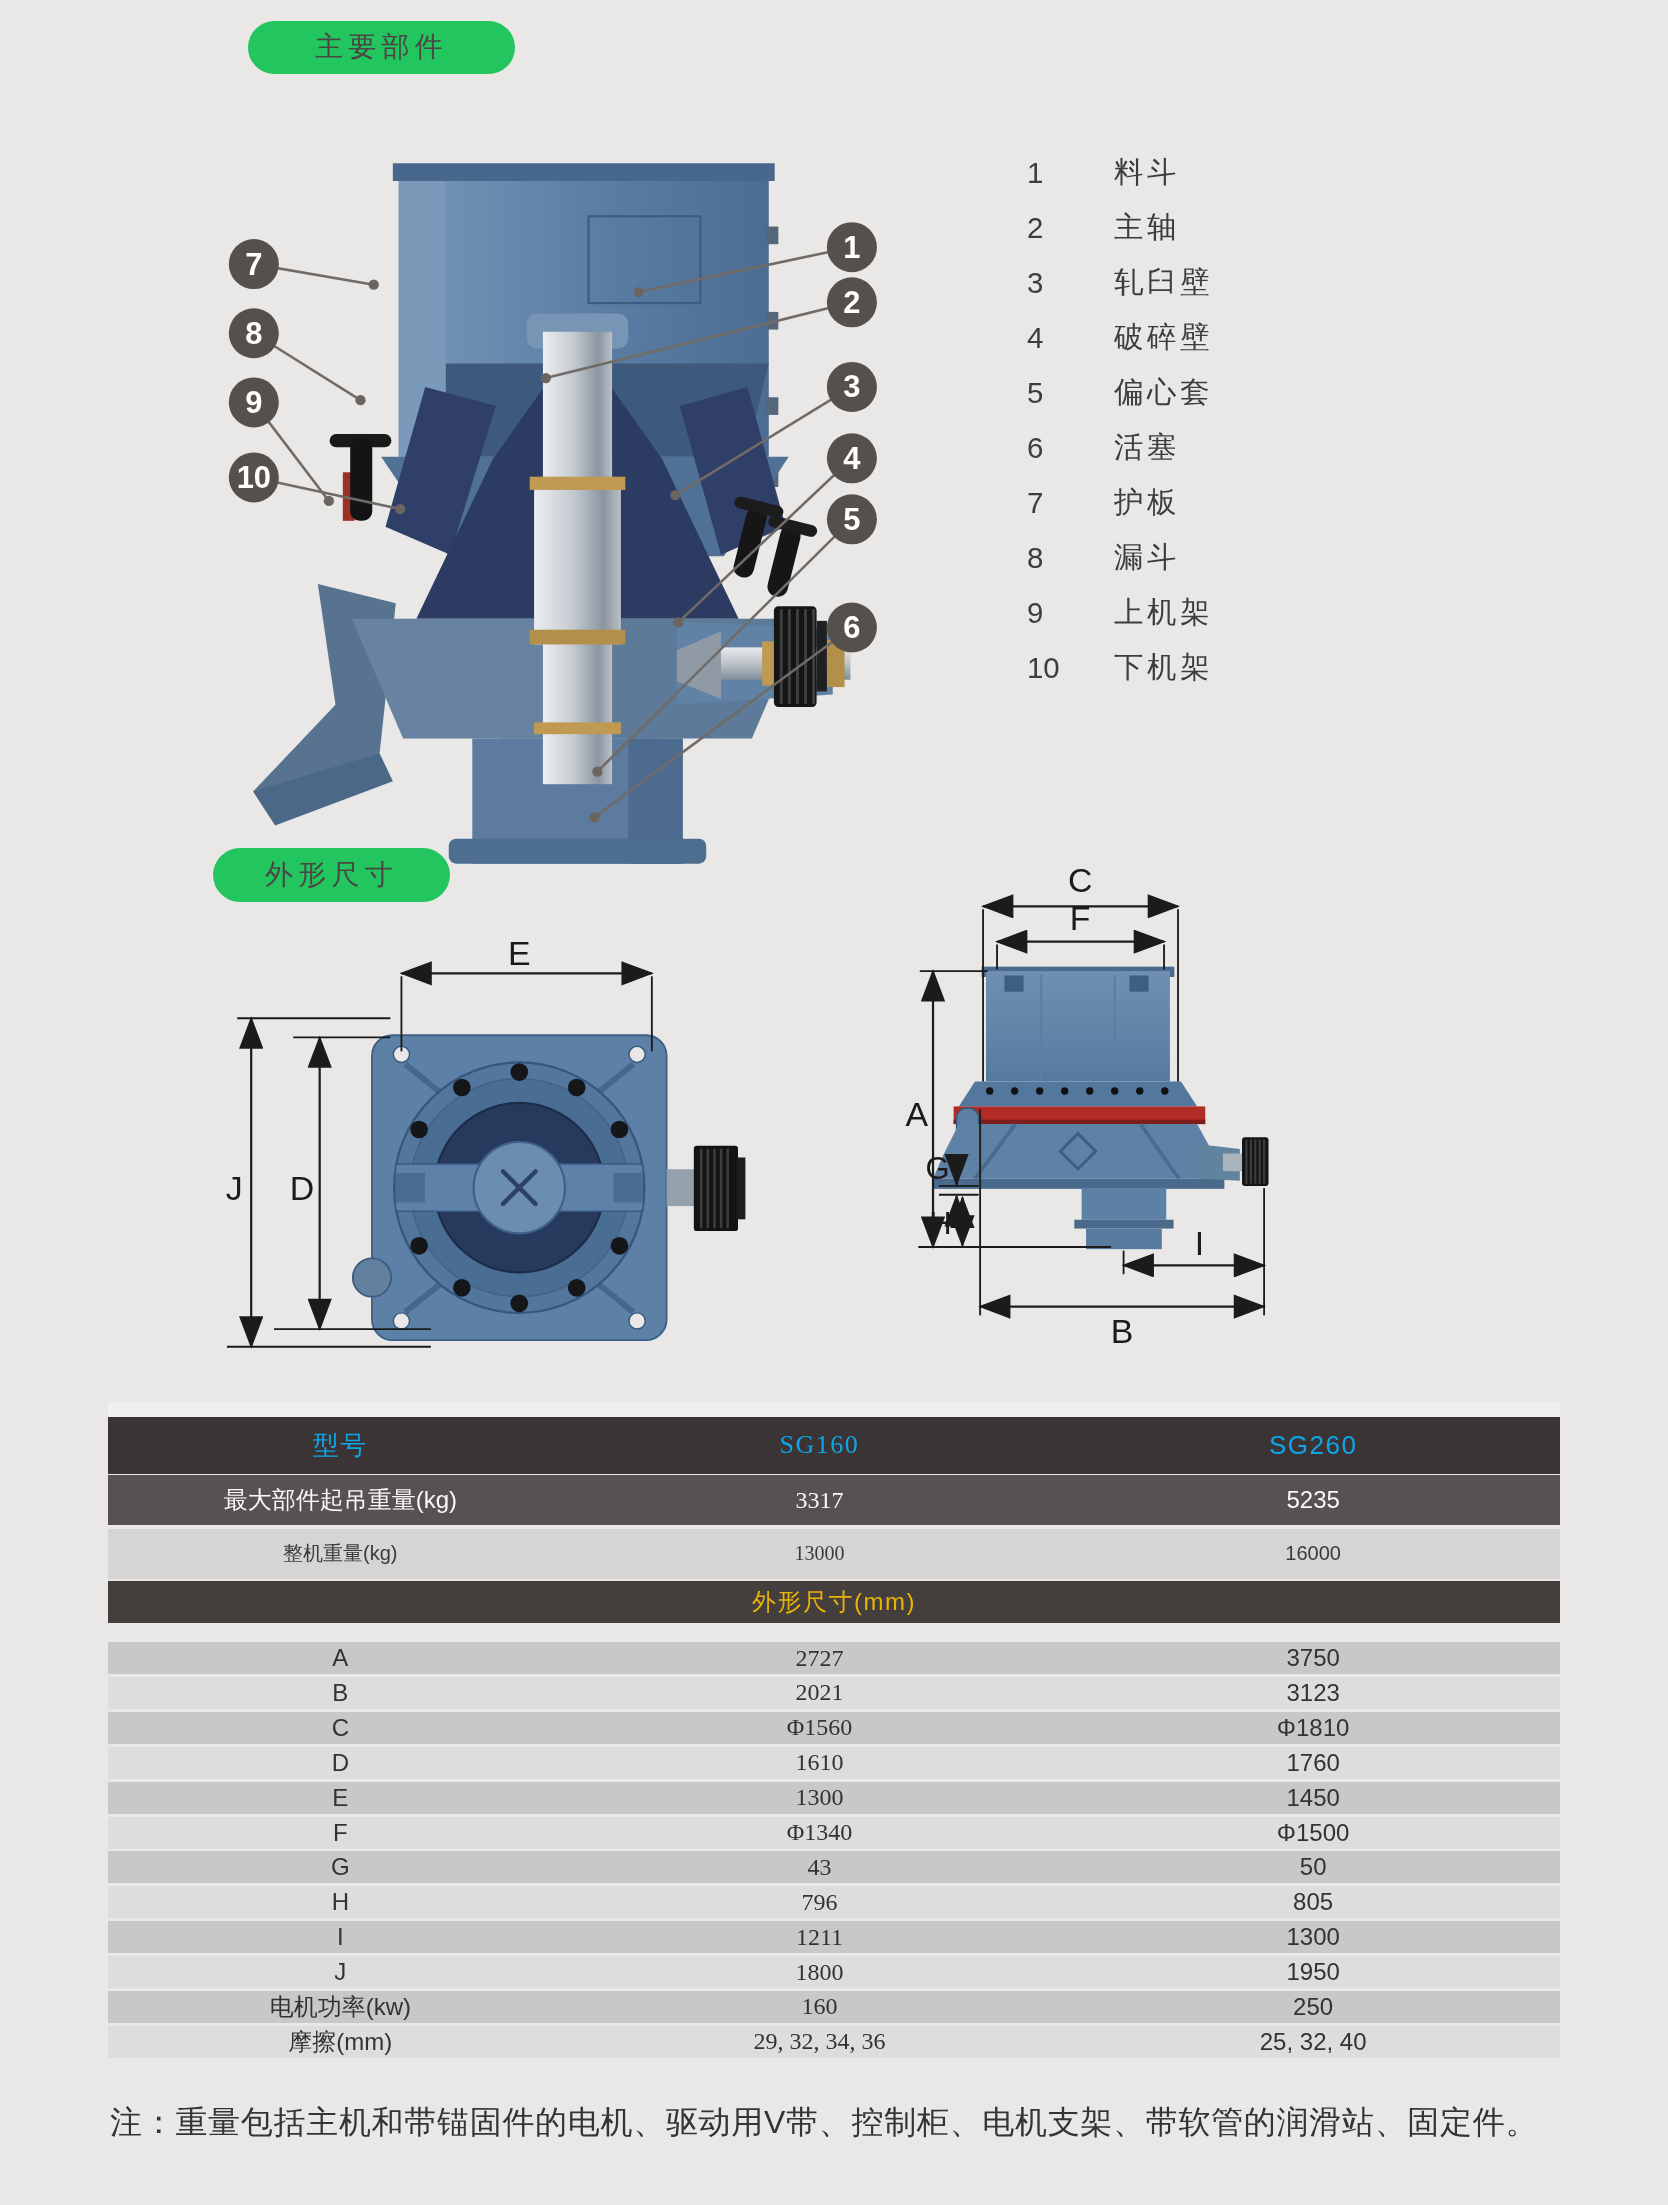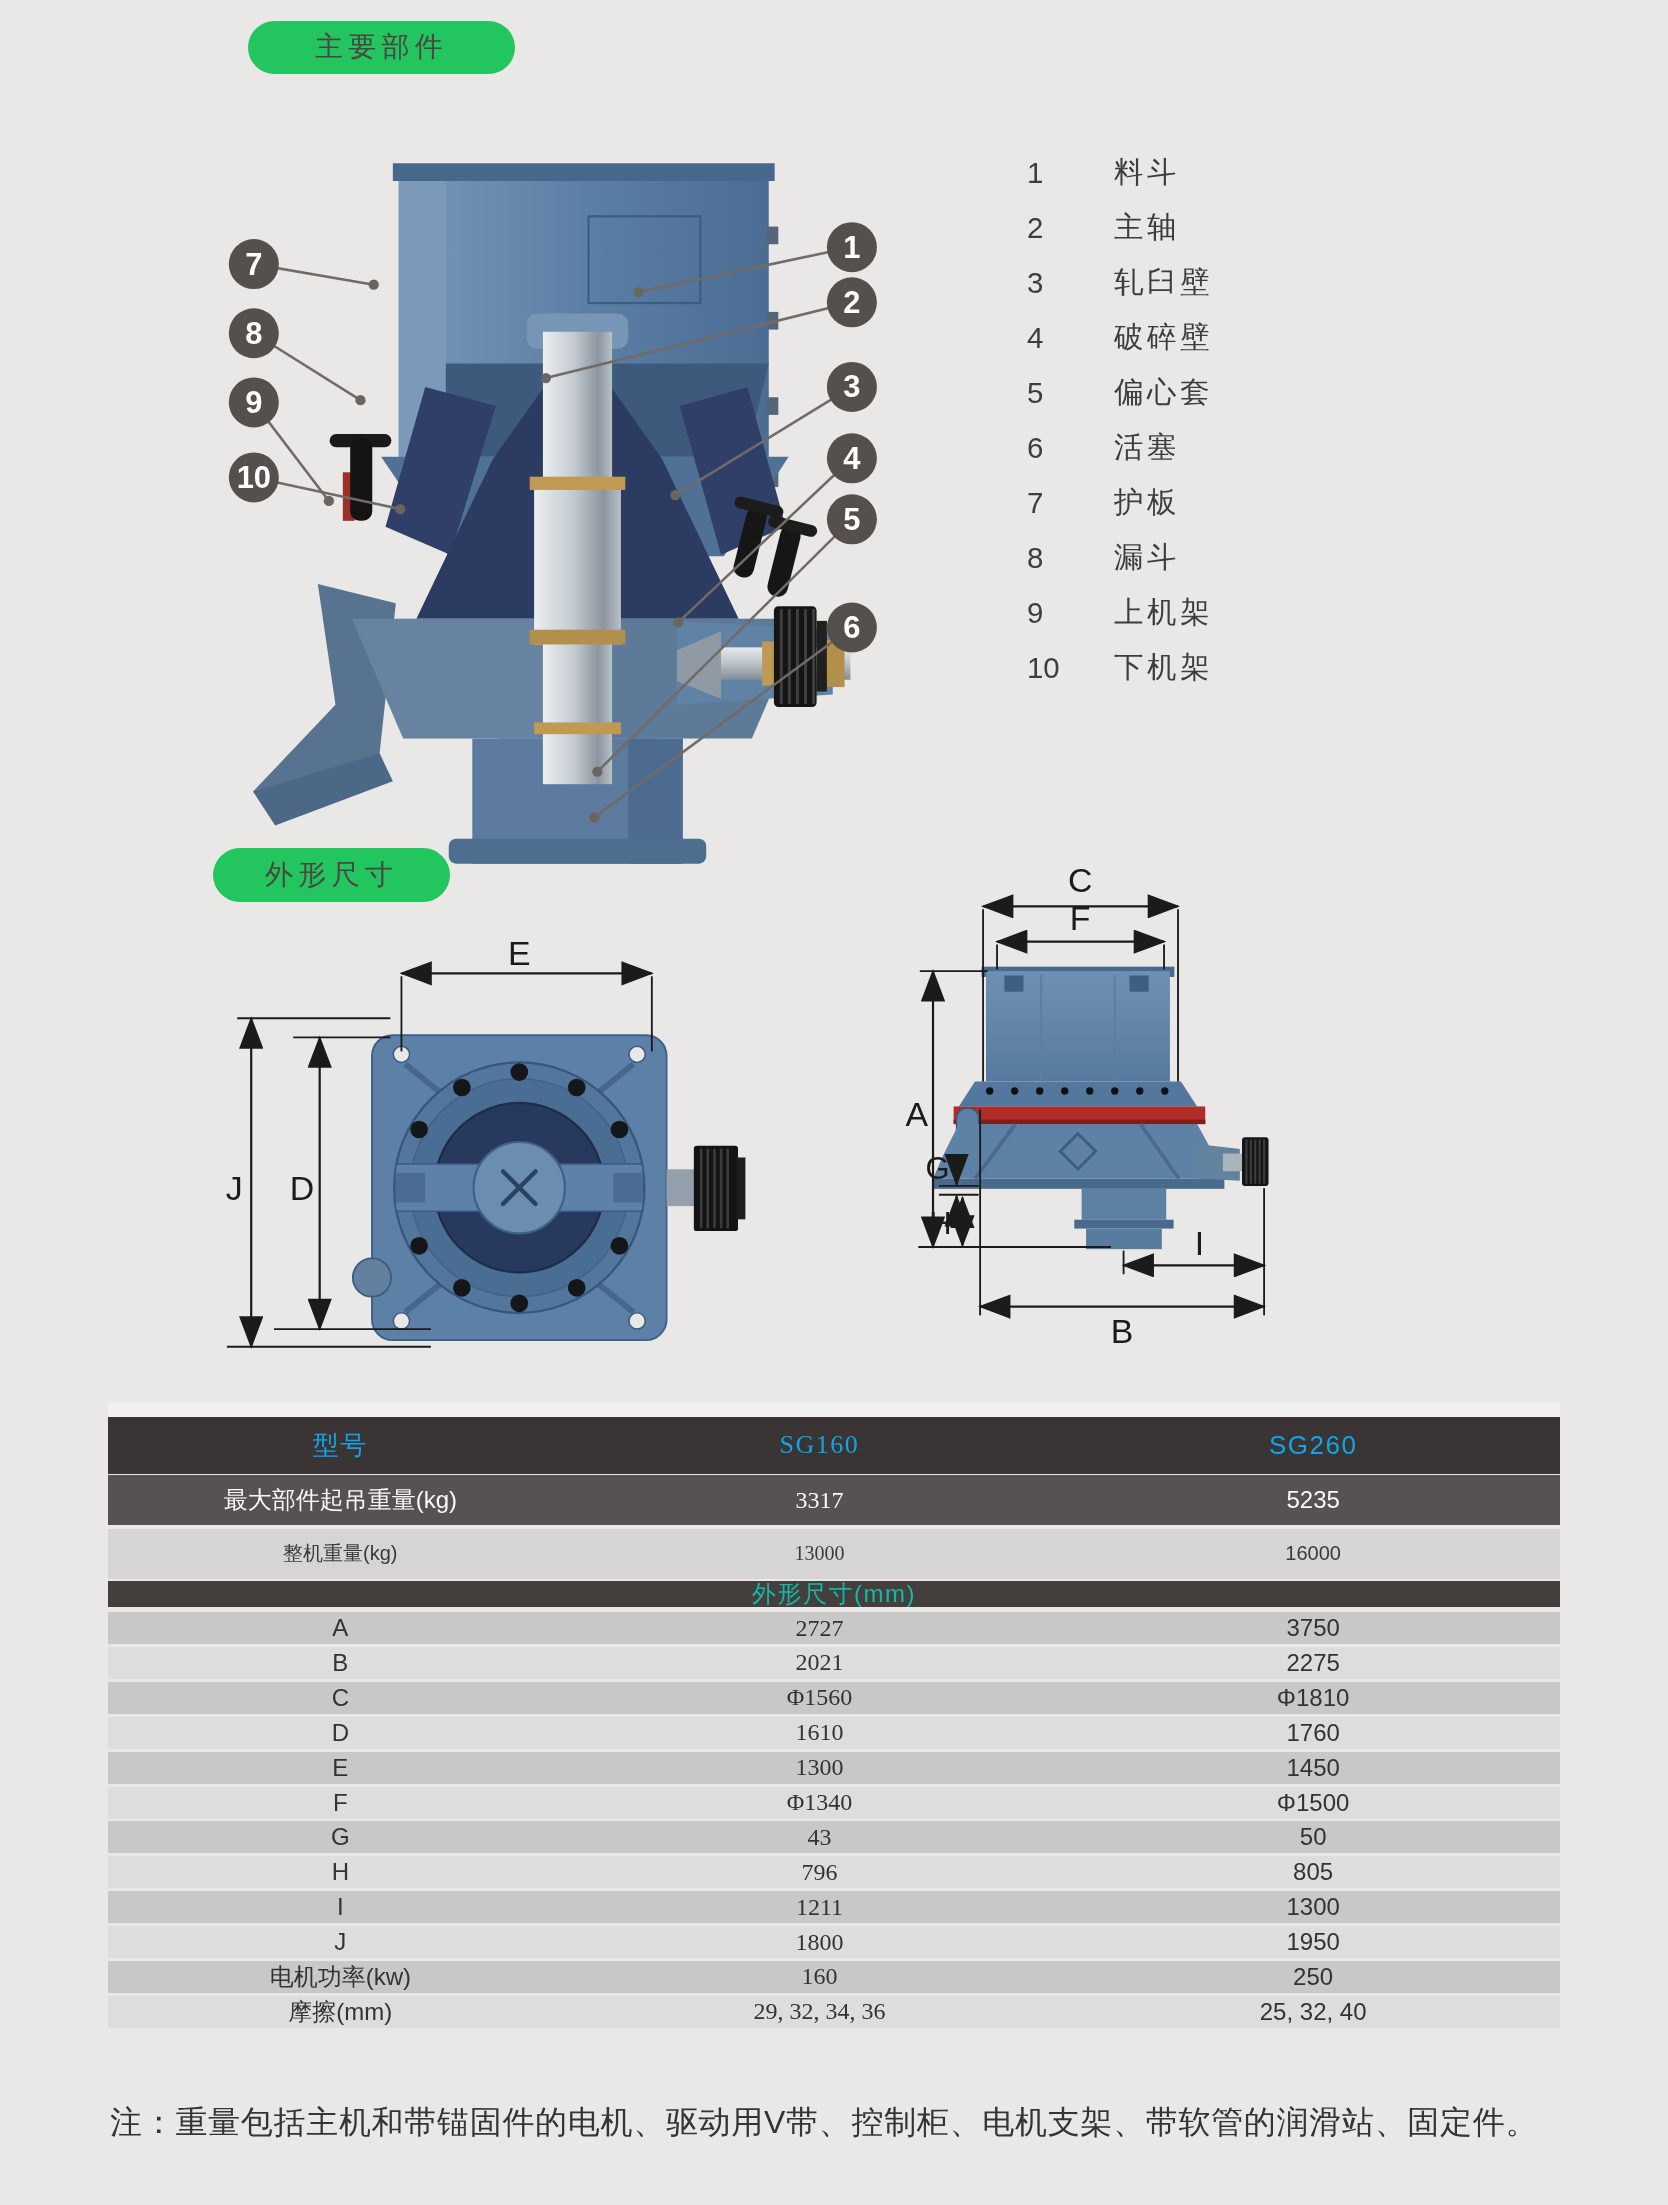--- a/index.html
+++ b/index.html
@@ -19,21 +19,21 @@
   .lt{letter-spacing:3.7px;}
   .spec-table{position:absolute;left:108px;top:1402px;width:1452px;z-index:2;}
   .t-strip{height:14.7px;background:#f1f0ee;}
   .trow{display:flex;align-items:center;}
   .c{text-align:center;}
   .c1{width:32%;}.c2{width:34%;font-family:Liberation Serif, serif;}.c3{width:34%;}
   .cfull{width:100%;text-align:center;letter-spacing:1.5px;}
   .thead{height:57px;background:#3a3434;color:#0ea5e9;font-size:26px;margin-bottom:1.5px;letter-spacing:1.5px;}
   .wdark{height:50px;background:#585152;color:#faf9f8;font-size:24px;margin-bottom:3.7px;}
   .wlight{height:50px;background:#d6d5d3;color:#3a3a3a;font-size:20px;margin-bottom:2.2px;}
-  .tsection{height:26px;background:#443e3d;color:#14b8a6;font-size:24px;margin-bottom:5px;}
+  .tsection{height:42px;background:#443e3d;color:#eab308;font-size:24px;margin-bottom:19px;}
   .dim{height:32px;margin-bottom:2.9px;font-size:24px;color:#333333;}
   .dim.dark{background:#c9c8c6;}
   .dim.light{background:#dedddb;}
   .note{position:absolute;left:110px;top:2101px;font-size:32px;color:#343434;letter-spacing:0.7px;z-index:2;}
   svg text.dimletter{font-family:"Liberation Sans",sans-serif;fill:#1b1b1b;font-size:46px;}
   svg text.dimletter.small{font-size:42px;}
   svg text.callout-num{font-family:"Liberation Sans",sans-serif;fill:#ffffff;font-size:42px;font-weight:600;}
 </style>
 </head>
 <body>
@@ -410,21 +410,21 @@
       <div class="cfull">外形尺寸(mm)</div>
     </div>
     <div class="trow dim dark">
       <div class="c c1">A</div>
       <div class="c c2">2727</div>
       <div class="c c3">3750</div>
     </div>
     <div class="trow dim light">
       <div class="c c1">B</div>
       <div class="c c2">2021</div>
-      <div class="c c3">2275</div>
+      <div class="c c3">3123</div>
     </div>
     <div class="trow dim dark">
       <div class="c c1">C</div>
       <div class="c c2">Φ1560</div>
       <div class="c c3">Φ1810</div>
     </div>
     <div class="trow dim light">
       <div class="c c1">D</div>
       <div class="c c2">1610</div>
       <div class="c c3">1760</div>

